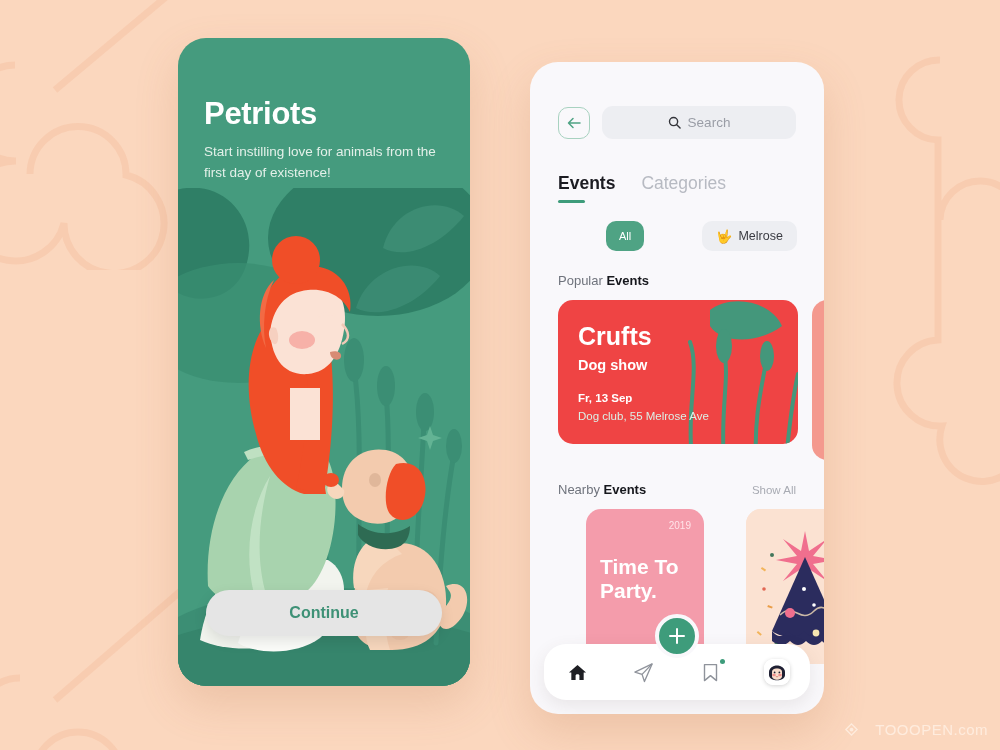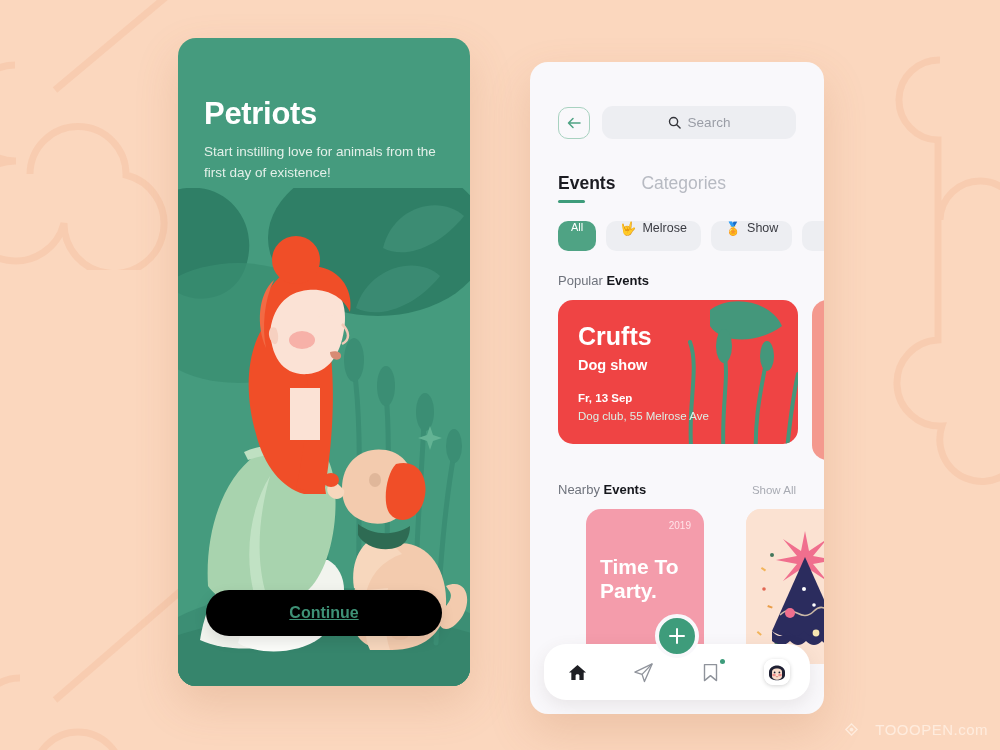--- a/index.html
+++ b/index.html
@@ -22,21 +22,21 @@
     position: absolute; right: 12px; bottom: 12px;
     display: flex; align-items: center; gap: 16px;
     color: #FFF0E4; font-size: 15px; letter-spacing: .5px;
     opacity: .85; pointer-events: none;
   }
   .watermark .wm-ico { width: 15px; height: 15px; display:block; }
 
   
   .phone {
     position: absolute;
-    border-radius: 18px;
+    border-radius: 28px;
     overflow: hidden;
   }
   #phone-left {
     left: 178px; top: 38px; width: 292px; height: 648px;
     background: #459B7E;
     box-shadow: 0 18px 44px rgba(180,110,70,.20);
   }
   #phone-right {
     left: 530px; top: 62px; width: 294px; height: 652px;
     background: #F9F8FB;
@@ -49,26 +49,25 @@
     color: #fff; font-size: 31px; font-weight: bold; letter-spacing: -.3px;
   }
   .onb-sub {
     margin-top: 10px; color: #E3F0E9; font-size: 13.5px; line-height: 1.55;
   }
   .art { position: absolute; left: 0; right: 0; top: 150px; bottom: 0; z-index: 1; }
   .art svg { display: block; width: 100%; height: 100%; }
 
   .continue-btn {
     position: absolute; left: 28px; right: 28px; bottom: 50px; height: 46px;
-    background: #000000; border: none; border-radius: 23px;
+    background: #e5e5e5; border: none; border-radius: 23px;
     color: #3E9176; font-size: 16px; font-weight: bold;
     display: flex; align-items: center; justify-content: center;
     z-index: 6; cursor: pointer;
     box-shadow: 0 5px 14px rgba(0,0,0,.10);
-    text-decoration: underline;
   }
 
   
   .rp-top { position: absolute; left: 0; right: 0; top: 0; padding: 44px 28px 0; }
   .searchrow { display: flex; align-items: center; gap: 12px; }
   .back-btn {
     width: 32px; height: 32px; flex: 0 0 32px;
     border: 1.4px solid #A8D2C0; border-radius: 10px;
     background: transparent; display: flex; align-items: center; justify-content: center;
     cursor: pointer;
@@ -84,22 +83,22 @@
   .tab { position: relative; font-size: 17.5px; color: #B7BAC2; cursor: pointer; padding-bottom: 9px; }
   .tab.active { color: #1C1C22; font-weight: bold; }
   .tab.active::after {
     content: ""; position: absolute; left: 0; bottom: 0; width: 27px; height: 3px;
     background: #3E9C7B; border-radius: 2px;
   }
 
   .chips { display: flex; gap: 10px; margin-top: 18px; }
   .chip {
     height: 30px; padding: 0 14px; border-radius: 10px; background: #EDEEF2;
-    display: flex; align-items: flex-start; gap: 6px; font-size: 12.5px; color: #3A3B42;
-    white-space: nowrap; cursor: pointer; flex: 0 0 auto;
+    display: flex; align-items: center; gap: 6px; font-size: 12.5px; color: #3A3B42;
+    white-space: nowrap; cursor: pointer; flex: 0 0 auto; margin-left: 48px;
   }
   .chip.active { background: #4FA384; color: #fff; font-size: 11px; padding: 0 13px; }
   .chip .emo { font-size: 13px; }
 
   .sec-head {
     display: flex; align-items: baseline; justify-content: space-between;
     margin-top: 22px;
   }
   .sec-title { font-size: 13px; color: #6F737C; }
   .sec-title b { color: #16171C; }

